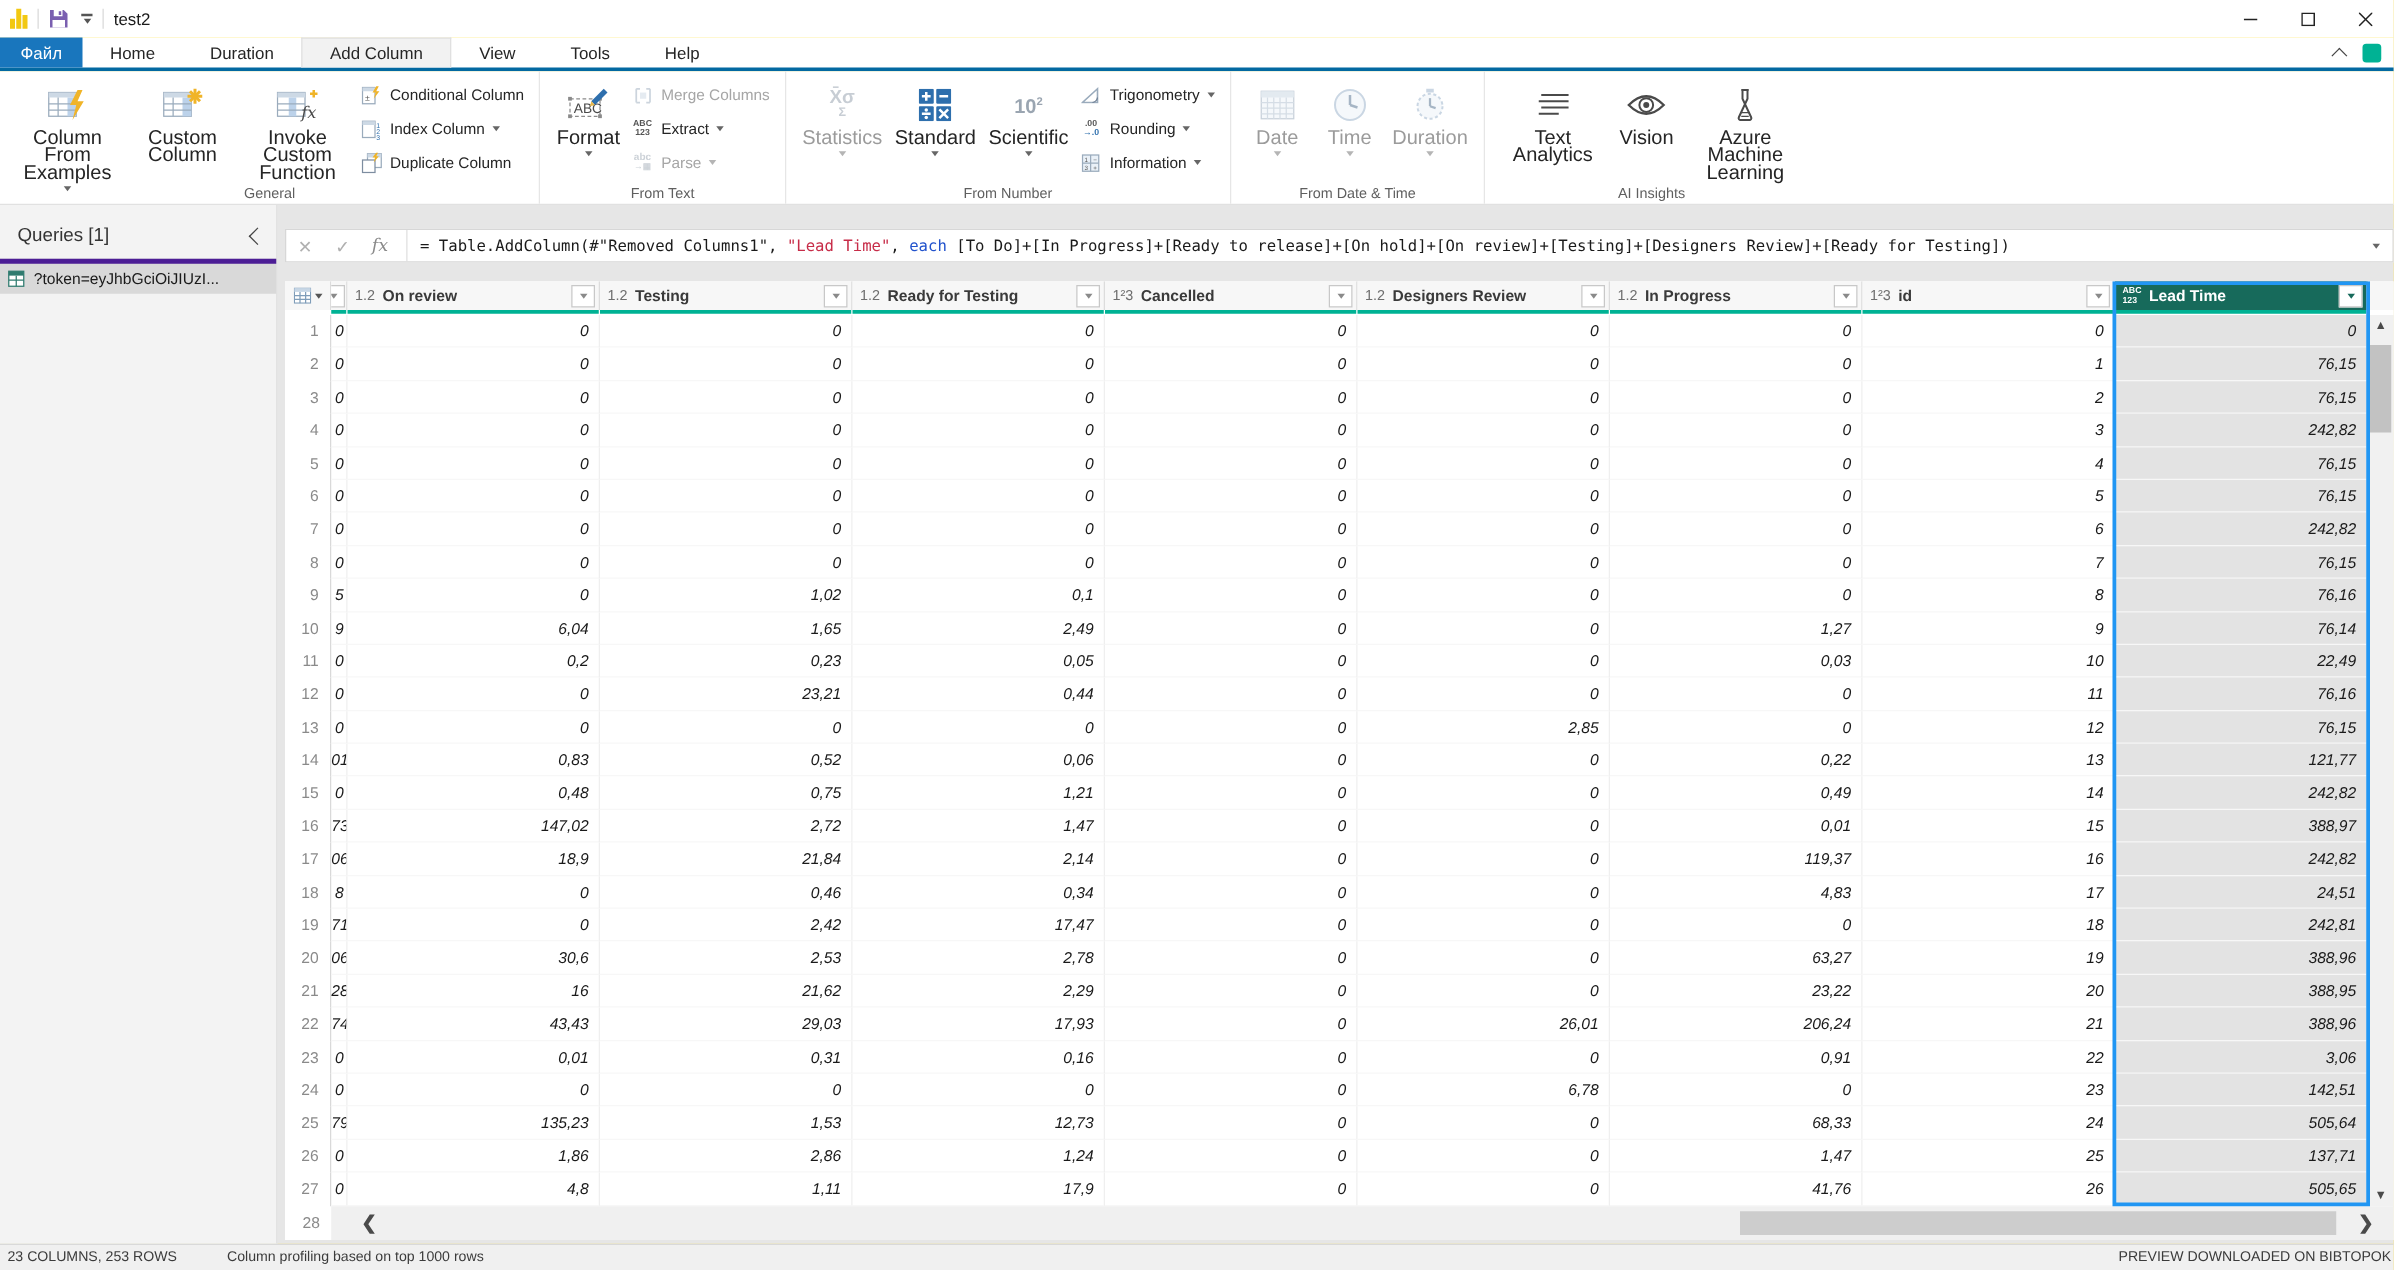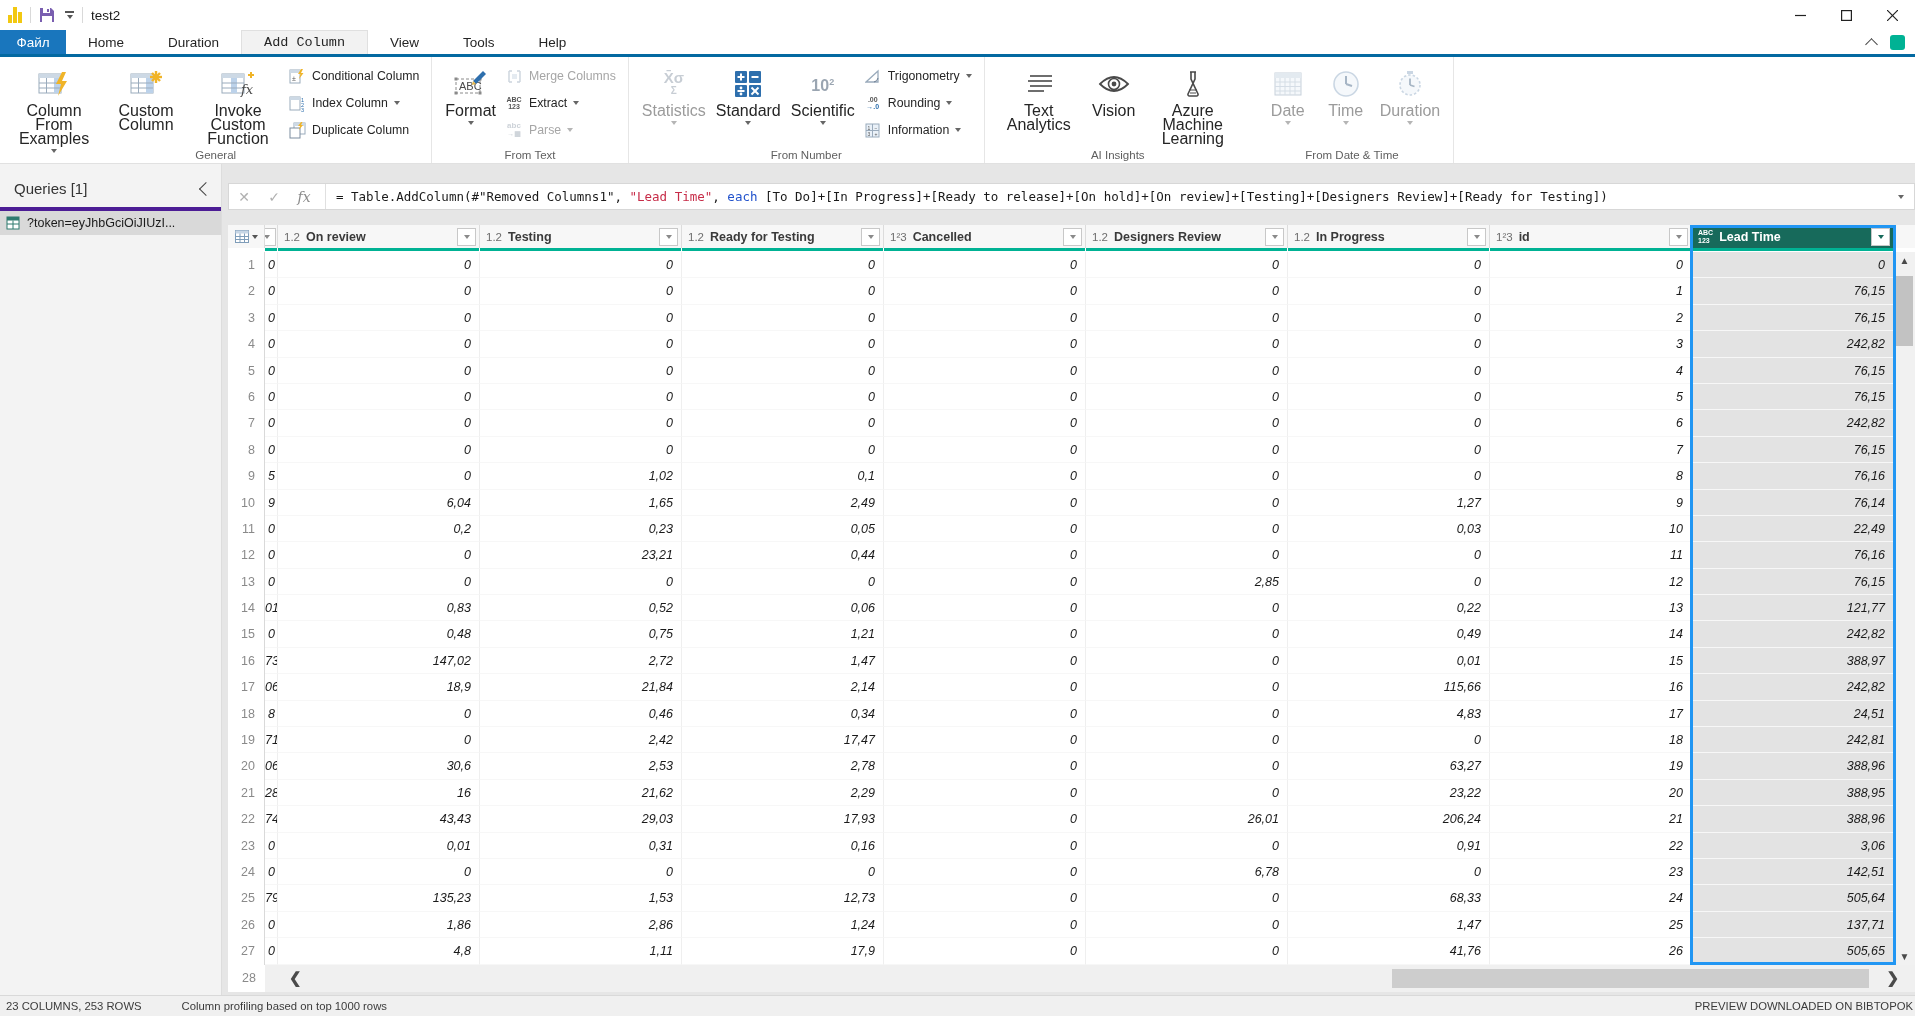--- a/index.html
+++ b/index.html
@@ -22,21 +22,21 @@
   .caret{display:inline-block;width:0;height:0;border-left:3.5px solid transparent;border-right:3.5px solid transparent;border-top:4px solid #555;}
   .tb-title{font-size:13.5px;color:#1a1a1a;}
   .tb-spacer{flex:1;}
   .winbtn{width:46px;height:30px;display:flex;align-items:center;justify-content:center;color:#222;font-size:12px;}
   .winbtn svg{display:block;}
 
   
   .tabbar{position:absolute;top:30px;left:0;right:0;height:27px;background:#fff;display:flex;align-items:stretch;border-bottom:3px solid #0369a1;}
   .tab{padding:0 22px;display:flex;align-items:center;font-size:13.5px;color:#252525;}
   .tab.file{background:var(--filetab);color:#fff;min-width:66px;justify-content:center;padding:0 14px;}
-  .tab.selected{background:#f2f2f2;border:1px solid #e0e0e0;border-bottom:none;font-family:Liberation Mono, monospace;}
+  .tab.selected{background:#f2f2f2;border:1px solid #e0e0e0;border-bottom:none;}
   .tabbar-right{margin-left:auto;display:flex;align-items:center;gap:14px;padding-right:10px;}
   .chev-up{width:9px;height:9px;border-left:1.6px solid #444;border-top:1.6px solid #444;transform:rotate(45deg);margin-top:4px;}
   .teal-badge{width:15px;height:15px;background:var(--teal);border-radius:3px;}
 
   
   .ribbon{position:absolute;top:57px;left:0;right:0;height:107px;background:#fff;border-bottom:1px solid #e1e1e1;display:flex;}
   .rgroup{position:relative;display:flex;align-items:flex-start;padding:6px 8px 18px 8px;border-right:1px solid #e6e6e6;}
   .rgroup-label{position:absolute;bottom:2px;left:0;right:0;text-align:center;font-size:11.5px;color:#5f5f5f;}
   .bigbtn{display:flex;flex-direction:column;align-items:center;justify-content:flex-start;padding:4px 5px;min-width:58px;max-width:92px;text-align:center;}
   .bigbtn .ico{height:34px;display:flex;align-items:center;justify-content:center;}
@@ -373,59 +373,20 @@
                 <text x="9.5" y="13" font-size="5" fill="#555">+</text>
               </svg>
             </span>
           <span>Information</span>
           <span class="caret"></span>
         </div>
       </div>
       <div class="rgroup-label">From Number</div>
     </div>
 
-    <div class="rgroup" style="border-right:none;">
-      <div class="bigbtn">
-        <span class="ico">
-          <svg width="26" height="24" viewBox="0 0 26 24">
-              <g stroke="#4a4a4a" stroke-width="1.6">
-                <line x1="4" y1="4" x2="26" y2="4"></line>
-                <line x1="2" y1="9" x2="26" y2="9"></line>
-                <line x1="4" y1="14" x2="26" y2="14"></line>
-                <line x1="2" y1="19" x2="18" y2="19"></line>
-              </g>
-            </svg>
-        </span>
-        <span class="lbl">Text Analytics</span>
-      </div>
-      <div class="bigbtn">
-        <span class="ico">
-          <svg width="32" height="22" viewBox="0 0 32 22">
-              <path d="M2 11 Q16 -3 30 11 Q16 25 2 11 z" fill="none" stroke="#4a4a4a" stroke-width="1.8"></path>
-              <circle cx="16" cy="11" r="5.5" fill="none" stroke="#4a4a4a" stroke-width="1.6"></circle>
-              <circle cx="16" cy="11" r="2.4" fill="#4a4a4a"></circle>
-            </svg>
-        </span>
-        <span class="lbl">Vision</span>
-      </div>
-      <div class="bigbtn" style="max-width:100px;">
-        <span class="ico">
-          <svg width="26" height="28" viewBox="0 0 26 28">
-              <path d="M10 2h6M11 2v7l7 15a1.5 1.5 0 0 1-1.4 2H9.4A1.5 1.5 0 0 1 8 24l7-15V2" fill="none" stroke="#4a4a4a" stroke-width="1.6"></path>
-              <g stroke="#4a4a4a" stroke-width="1">
-                <line x1="9" y1="20" x2="17" y2="20"></line>
-                <line x1="10" y1="23" x2="16" y2="23"></line>
-              </g>
-            </svg>
-        </span>
-        <span class="lbl">Azure Machine Learning</span>
-      </div>
-      <div class="rgroup-label">AI Insights</div>
-    </div>
-
     <div class="rgroup">
       <div class="bigbtn dis">
         <span class="ico">
           <svg width="28" height="26" viewBox="0 0 28 26">
               <rect x="1" y="2" width="26" height="22" fill="#eef3f8" stroke="#9aabbc"></rect>
               <rect x="1" y="2" width="26" height="5" fill="#cdd9e5"></rect>
               <g stroke="#b4c3d2">
                 <line x1="1" y1="11" x2="27" y2="11"></line>
                 <line x1="1" y1="15.5" x2="27" y2="15.5"></line>
                 <line x1="1" y1="20" x2="27" y2="20"></line>
@@ -457,20 +418,59 @@
               <circle cx="13" cy="15" r="10" fill="#eef3f8" stroke="#9fb6cd" stroke-width="1.6" stroke-dasharray="2.5 2"></circle>
               <line x1="13" y1="15" x2="13" y2="8.5" stroke="#5e7a96" stroke-width="1.8"></line>
               <line x1="13" y1="15" x2="17.5" y2="16.5" stroke="#5e7a96" stroke-width="1.8"></line>
             </svg>
         </span>
         <span class="lbl">Duration</span>
         <span class="caret" style="border-top-color:#b5b5b5;"></span>
       </div>
       <div class="rgroup-label">From Date &amp; Time</div>
     </div>
+
+    <div class="rgroup" style="border-right:none;">
+      <div class="bigbtn">
+        <span class="ico">
+          <svg width="26" height="24" viewBox="0 0 26 24">
+              <g stroke="#4a4a4a" stroke-width="1.6">
+                <line x1="4" y1="4" x2="26" y2="4"></line>
+                <line x1="2" y1="9" x2="26" y2="9"></line>
+                <line x1="4" y1="14" x2="26" y2="14"></line>
+                <line x1="2" y1="19" x2="18" y2="19"></line>
+              </g>
+            </svg>
+        </span>
+        <span class="lbl">Text Analytics</span>
+      </div>
+      <div class="bigbtn">
+        <span class="ico">
+          <svg width="32" height="22" viewBox="0 0 32 22">
+              <path d="M2 11 Q16 -3 30 11 Q16 25 2 11 z" fill="none" stroke="#4a4a4a" stroke-width="1.8"></path>
+              <circle cx="16" cy="11" r="5.5" fill="none" stroke="#4a4a4a" stroke-width="1.6"></circle>
+              <circle cx="16" cy="11" r="2.4" fill="#4a4a4a"></circle>
+            </svg>
+        </span>
+        <span class="lbl">Vision</span>
+      </div>
+      <div class="bigbtn" style="max-width:100px;">
+        <span class="ico">
+          <svg width="26" height="28" viewBox="0 0 26 28">
+              <path d="M10 2h6M11 2v7l7 15a1.5 1.5 0 0 1-1.4 2H9.4A1.5 1.5 0 0 1 8 24l7-15V2" fill="none" stroke="#4a4a4a" stroke-width="1.6"></path>
+              <g stroke="#4a4a4a" stroke-width="1">
+                <line x1="9" y1="20" x2="17" y2="20"></line>
+                <line x1="10" y1="23" x2="16" y2="23"></line>
+              </g>
+            </svg>
+        </span>
+        <span class="lbl">Azure Machine Learning</span>
+      </div>
+      <div class="rgroup-label">AI Insights</div>
+    </div>
   </div>
 
   <div class="workspace">
 
     <aside class="queries">
       <div class="q-head">
         <span class="q-title">Queries [1]</span>
         <span class="q-collapse"></span>
       </div>
       <div class="q-item">
@@ -779,21 +779,21 @@
             <div class="cell lead">388,97</div>
           </div>
           <div class="grow">
             <div class="rnum">17</div>
             <div class="cell sliver">06</div>
             <div class="cell">18,9</div>
             <div class="cell">21,84</div>
             <div class="cell">2,14</div>
             <div class="cell">0</div>
             <div class="cell">0</div>
-            <div class="cell">115,66</div>
+            <div class="cell">119,37</div>
             <div class="cell">16</div>
             <div class="cell lead">242,82</div>
           </div>
           <div class="grow">
             <div class="rnum">18</div>
             <div class="cell sliver">8</div>
             <div class="cell">0</div>
             <div class="cell">0,46</div>
             <div class="cell">0,34</div>
             <div class="cell">0</div>

